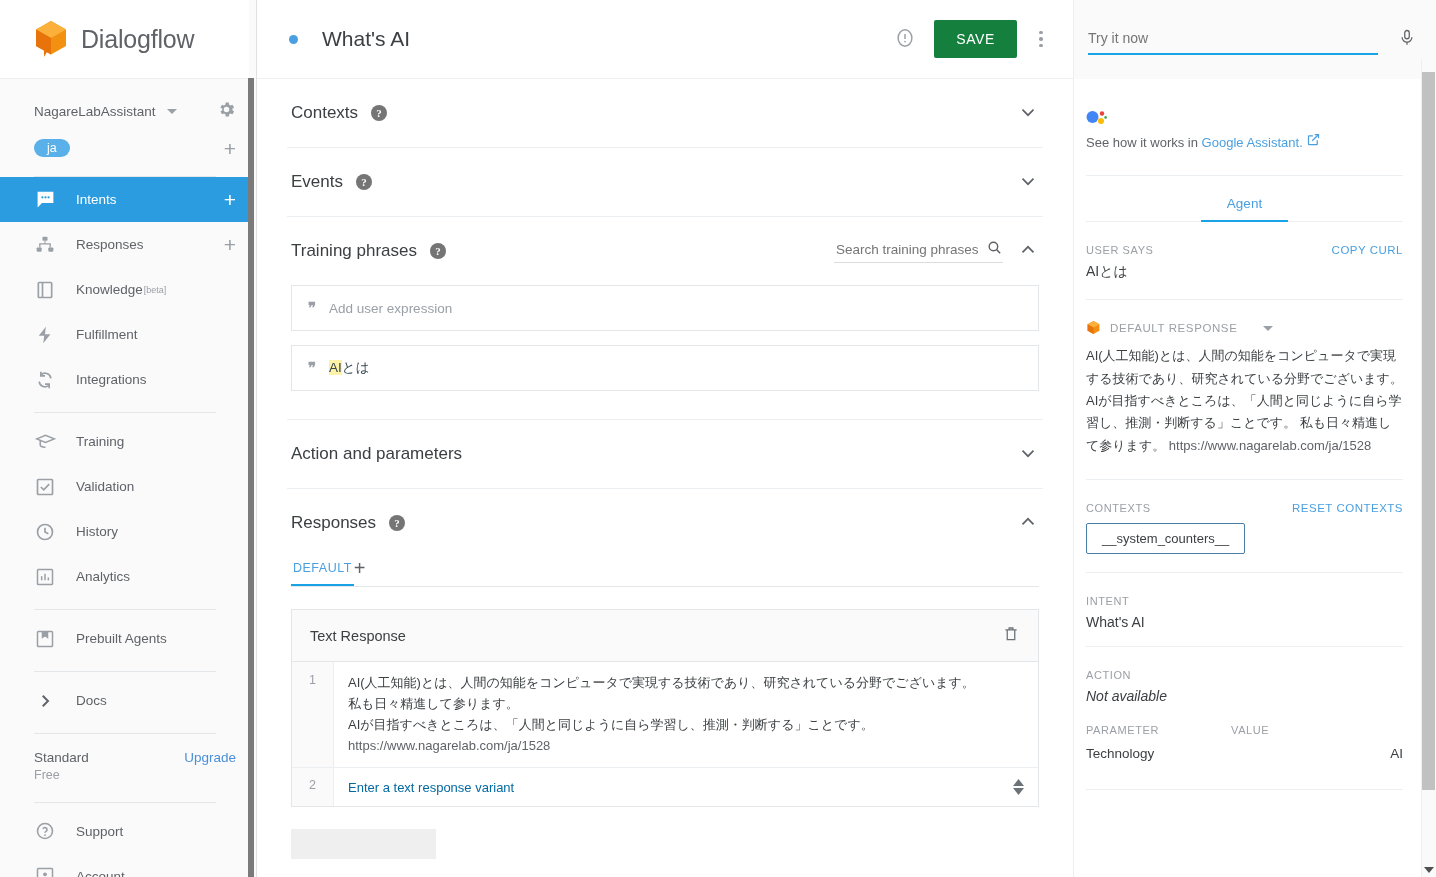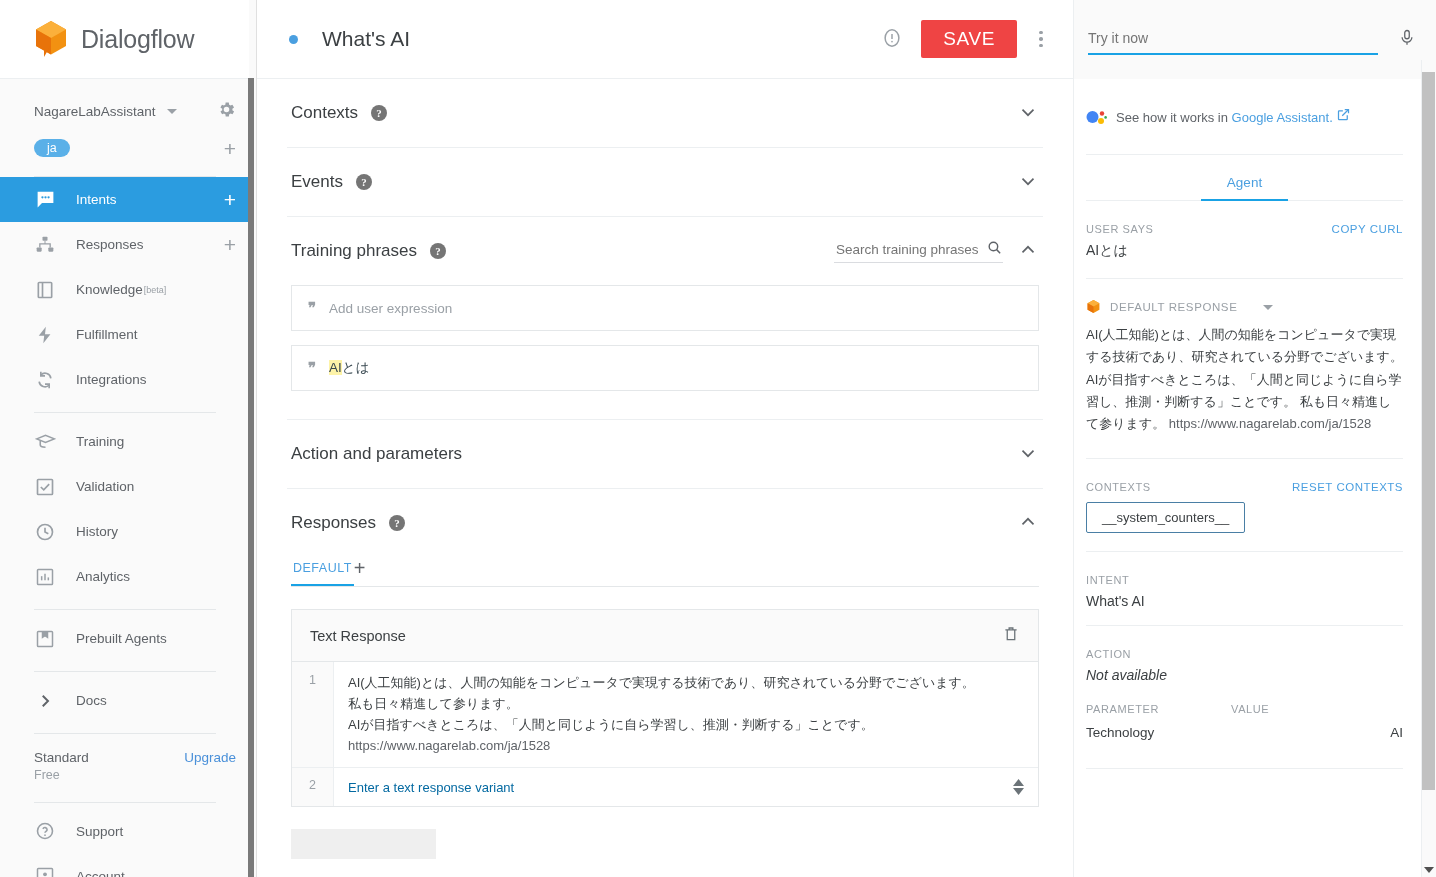--- a/index.html
+++ b/index.html
@@ -65,22 +65,22 @@
   .center { flex:1 1 auto; display:flex; flex-direction:column; height:877px;
             overflow:hidden; background:#fff; position:relative; }
   .topbar {
     height:79px; flex:0 0 79px; display:flex; align-items:center;
     padding:0 22px 0 32px; border-bottom:1px solid #eceff1; background:#fff;
   }
   .dot { width:9px;height:9px;border-radius:50%;background:#4a9fe0; margin-right:24px; flex:0 0 9px; }
   .intent-title { font-size:21px; color:#3c4043; font-weight:400; }
   .warn-ic { margin-left:auto; margin-right:18px; }
   .save-btn {
-    background:#ef4444; color:#fff; border:none; border-radius:2px;
-    height:38px; padding:0 22px; font-size:19px; letter-spacing:.6px;
+    background:#15803d; color:#fff; border:none; border-radius:2px;
+    height:38px; padding:0 22px; font-size:14px; letter-spacing:.6px;
     font-family:inherit; cursor:pointer;
   }
   .kebab { margin-left:14px; width:20px; display:flex; flex-direction:column;
            align-items:center; gap:3px; }
   .kebab i { width:3.5px;height:3.5px;border-radius:50%;background:#9aa0a6; display:block; }
 
   .scrollarea { flex:1 1 auto; overflow:hidden; padding:0 30px; position:relative; }
 
   .section { border-bottom:1px solid #eceff1; }
   .sec-head {
@@ -135,21 +135,21 @@
     border-left:1px solid #eceff1; display:flex; flex-direction:column; position:relative;
   }
   .try-bar { height:79px; flex:0 0 79px; background:#fafafa; display:flex;
              align-items:center; padding:0 20px 0 14px; }
   .try-inp { border:none; outline:none; background:transparent; font-family:inherit;
              font-size:14px; color:#9aa0a6; flex:1 1 auto;
              border-bottom:2px solid #19a2e5; padding:5px 0 7px 0; }
   .mic { margin-left:20px; }
   .rp-body { flex:1 1 auto; padding:0 33px 0 12px; overflow:hidden; }
 
-  .ga-row { display:flex; padding:28px 0 0 0; }
+  .ga-row { display:flex; padding:28px 0 0 0;flex-direction:column; }
   .ga-dots { width:22px; flex:0 0 22px; position:relative; margin-right:8px; margin-top:2px; }
   .ga-text { font-size:13px; color:#5f6368; line-height:1.55; }
   .lnk { color:#4a9fe0; }
   .rp-div { height:1px; background:#eceff1; margin:22px 0 0 0; }
 
   .agent-tabs { display:flex; justify-content:center; margin-top:10px; }
   .agent-tab { color:#4a9fe0; font-size:13.5px; padding:10px 26px 9px 26px;
                border-bottom:2px solid #19a2e5; }
   .atab-line { height:1px; background:#eceff1; margin-top:-1px; }
 

